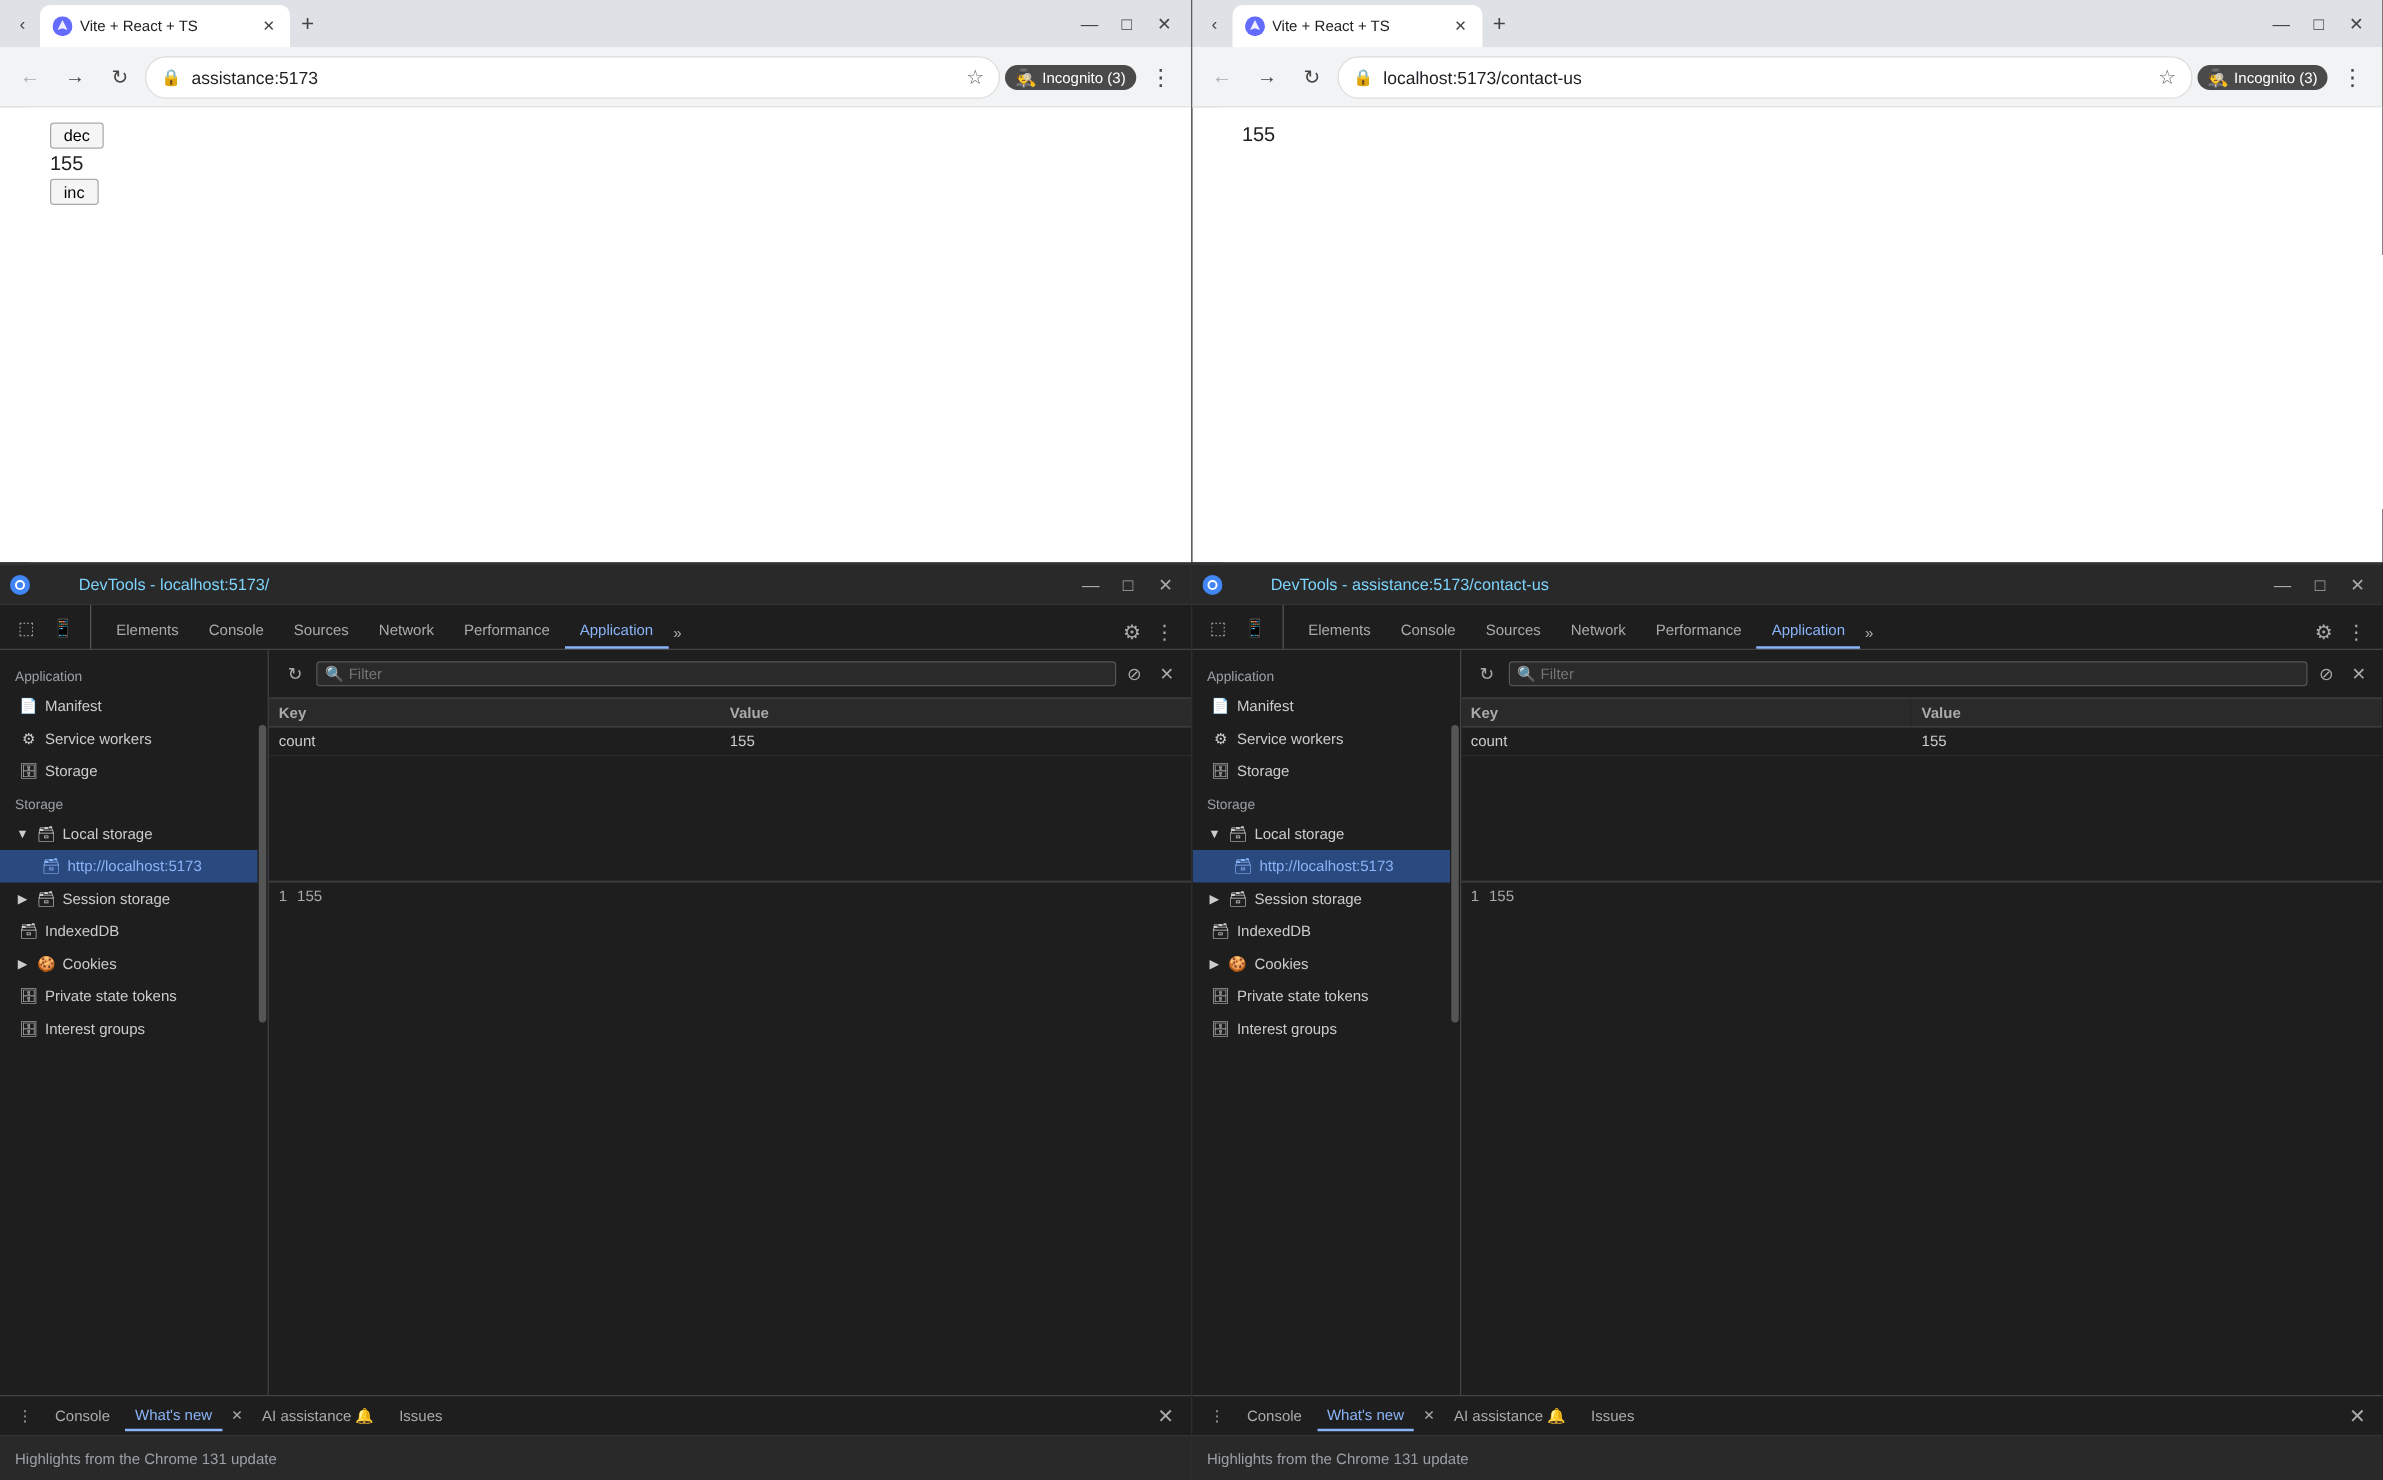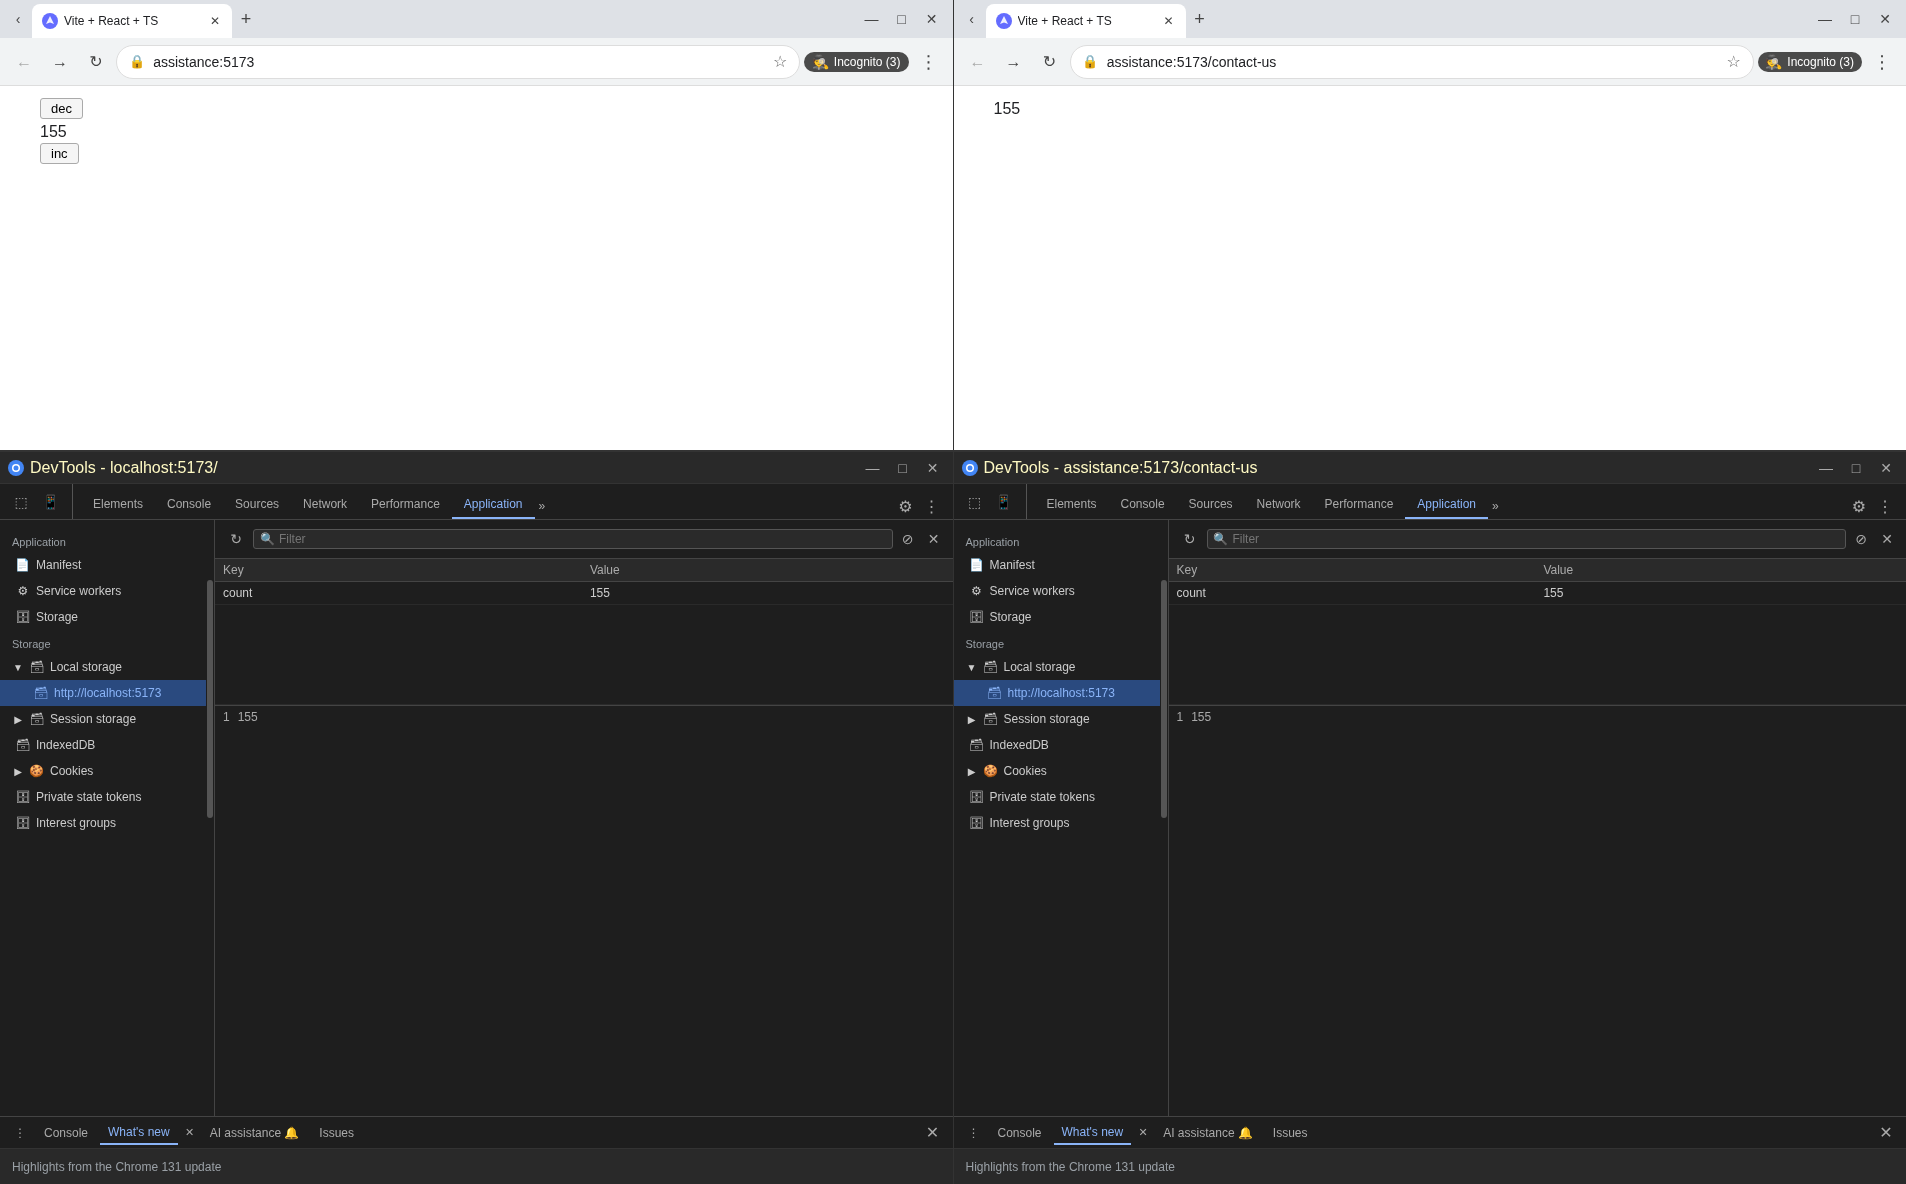--- a/index.html
+++ b/index.html
@@ -202,21 +202,21 @@
     
     .devtools-titlebar {
       background: #292929;
       height: 32px;
       display: flex; align-items: center;
       padding: 0 8px;
       gap: 6px;
       border-bottom: 1px solid #333;
     }
     .devtools-title-favicon { width: 16px; height: 16px; }
-    .devtools-title-text { font-size: 16px; color: #fef9c3; flex: 1; }
+    .devtools-title-text { font-size: 13px; color: #7dd3fc; flex: 1; margin-left: 33px; }
     .devtools-winbtn {
       width: 24px; height: 24px;
       background: none; border: none; cursor: pointer;
       color: #aaa; font-size: 14px;
       display: flex; align-items: center; justify-content: center;
       border-radius: 3px;
     }
 
     
     .devtools-tabs {
@@ -396,21 +396,21 @@
       width: 100%;
       border-collapse: collapse;
       font-size: 12px;
     }
     .dt-table th {
       background: #2a2a2a;
       color: #aaa;
       text-align: left;
       padding: 4px 8px;
       border-bottom: 1px solid #444;
-      font-weight: normal;
+      font-weight: bold;
       position: sticky; top: 0;
     }
     .dt-table td {
       color: #ccc;
       padding: 4px 8px;
       border-bottom: 1px solid #2a2a2a;
     }
 
     
     .dt-table-footer {
@@ -564,21 +564,21 @@
         <button class="win-btn">✕</button>
       </div>
     </div>
 
     <div class="address-bar">
       <button class="nav-btn disabled">←</button>
       <button class="nav-btn">→</button>
       <button class="nav-btn">↻</button>
       <div class="url-bar">
         <span class="url-lock">🔒</span>
-        <span class="url-text">assistance:5173/contact-us</span>
+        <span class="url-text">localhost:5173/contact-us</span>
         <span class="url-star">☆</span>
       </div>
       <div class="incognito-badge">
         <span class="incognito-icon">🕵</span>
         <span>Incognito (3)</span>
       </div>
       <button class="menu-btn">⋮</button>
     </div>
 
     <div class="browser-content">

